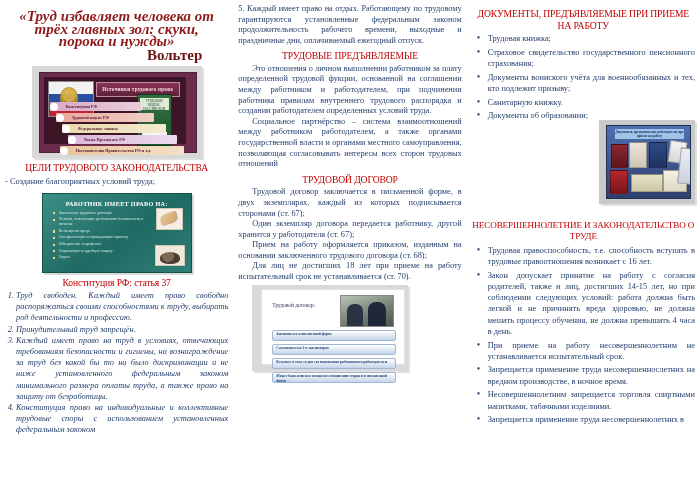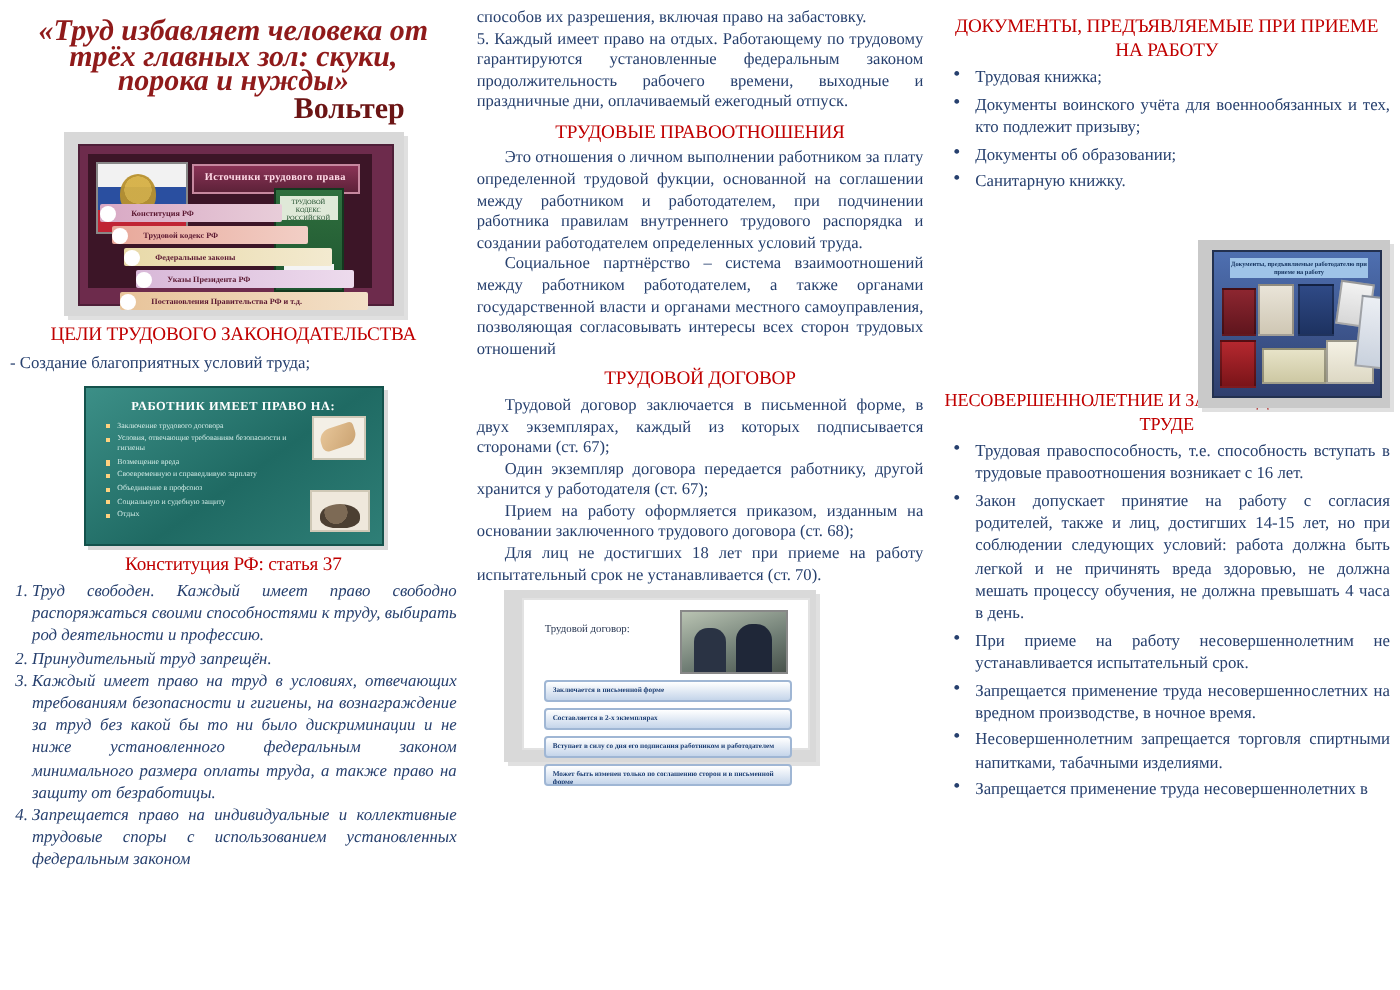--- a/index.html
+++ b/index.html
@@ -453,30 +453,29 @@
       </ul>
       <div class="fr-hand"></div>
       <div class="fr-cat"></div>
     </div>
 
     <h2 class="redhead">Конституция РФ: статья 37</h2>
     <ol class="numlist">
       <li>Труд свободен. Каждый имеет право свободно распоряжаться своими способностями к труду, выбирать род деятельности и профессию.</li>
       <li>Принудительный труд запрещён.</li>
       <li>Каждый имеет право на труд в условиях, отвечающих требованиям безопасности и гигиены, на вознаграждение за труд без какой бы то ни было дискриминации и не ниже установленного федеральным законом минимального размера оплаты труда, а также право на защиту от безработицы.</li>
-      <li>Запрещается право на индивидуальные и коллективные трудовые споры с использованием установленных федеральным законом</li>
+      <li>Конституция право на индивидуальные и коллективные трудовые споры с использованием установленных федеральным законом</li>
     </ol>
   </div>
 
   <div class="col col-mid">
 
-    <p class="body">способов их разрешения, включая право на забастовку.</p>
     <p class="body">5. Каждый имеет право на отдых. Работающему по трудовому гарантируются установленные федеральным законом продолжительность рабочего времени, выходные и праздничные дни, оплачиваемый ежегодный отпуск.</p>
 
-    <h2 class="redhead">ТРУДОВЫЕ ПРАВООТНОШЕНИЯ</h2>
+    <h2 class="redhead">ТРУДОВЫЕ ПРЕДЪЯВЛЯЕМЫЕ</h2>
     <p class="body indent">Это отношения о личном выполнении работником за плату определенной трудовой фукции, основанной на соглашении между работником и работодателем, при подчинении работника правилам внутреннего трудового распорядка и создании работодателем определенных условий труда.</p>
     <p class="body indent">Социальное партнёрство – система взаимоотношений между работником работодателем, а также органами государственной власти и органами местного самоуправления, позволяющая согласовывать интересы всех сторон трудовых отношений</p>
 
     <h2 class="redhead">ТРУДОВОЙ ДОГОВОР</h2>
     <p class="body indent">Трудовой договор заключается в письменной форме, в двух экземплярах, каждый из которых подписывается сторонами (ст. 67);</p>
     <p class="body indent">Один экземпляр договора передается работнику, другой хранится у работодателя (ст. 67);</p>
     <p class="body indent">Прием на работу оформляется приказом, изданным на основании заключенного трудового договора (ст. 68);</p>
     <p class="body indent">Для лиц не достигших 18 лет при приеме на работу испытательный срок не устанавливается (ст. 70).</p>
 
     <div class="fig-contract">
@@ -491,23 +490,24 @@
         </div>
       </div>
     </div>
   </div>
 
   <div class="col col-right">
 
     <h2 class="redhead">ДОКУМЕНТЫ, ПРЕДЪЯВЛЯЕМЫЕ ПРИ ПРИЕМЕ НА РАБОТУ</h2>
     <ul class="bullets">
       <li>Трудовая книжка;</li>
+      <li>Страховое свидетельство государственного пенсионного страхования;</li>
       <li>Документы воинского учёта для военнообязанных и тех, кто подлежит призыву;</li>
+      <li>Санитарную книжку.</li>
       <li>Документы об образовании;</li>
-      <li>Санитарную книжку.</li>
     </ul>
 
     <div class="fig-docs">
       <div class="dpanel">
         <div class="fd-title">Документы, предъявляемые работодателю при приеме на работу</div>
         <div class="fd-area">
           <div class="fd-i p1"></div>
           <div class="fd-i p2"></div>
           <div class="fd-i p3"></div>
           <div class="fd-i p4"></div>

